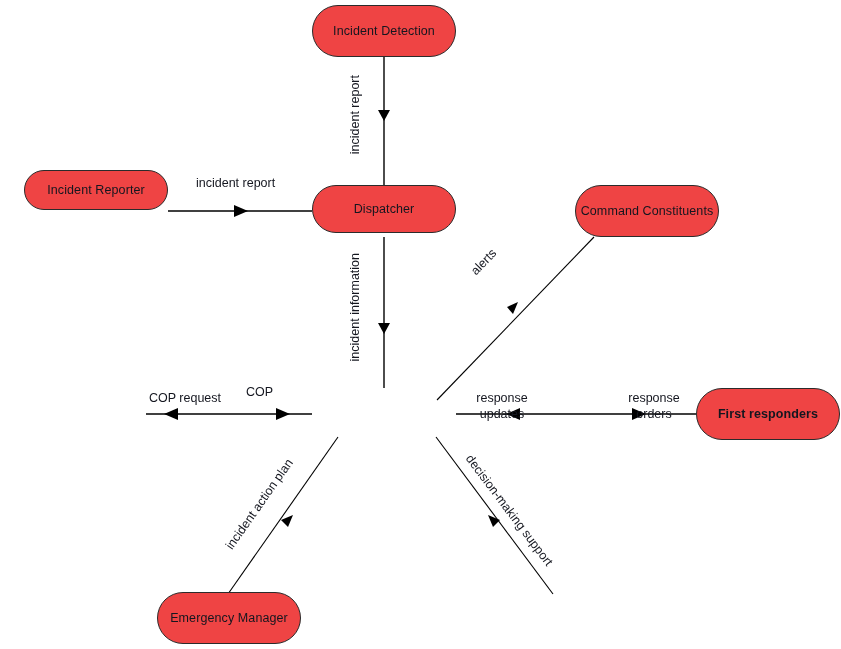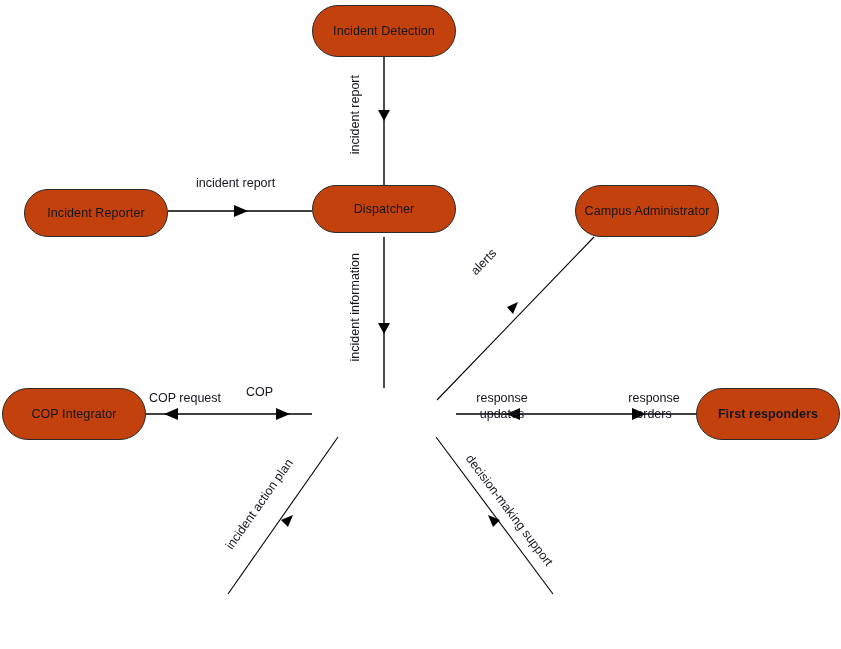--- a/index.html
+++ b/index.html
@@ -20,21 +20,21 @@
   #edge-layer {
     position: absolute;
     left: 0;
     top: 0;
     width: 841px;
     height: 649px;
   }
   .node {
     position: absolute;
     box-sizing: border-box;
-    background: #c2410c;
+    background: #ef4444;
     border: 1px solid #2b2b2b;
     border-radius: 9999px;
     display: flex;
     align-items: center;
     justify-content: center;
     z-index: 5;
   }
   .node-label {
     font-family: "Liberation Sans", sans-serif;
     font-size: 12.5px;
@@ -113,41 +113,41 @@
     <g>
       <line x1="553" y1="594" x2="436" y2="437" stroke="#000000" stroke-width="1.1"></line>
       <path d="M 500 520 L 488 515 L 493 527 z" fill="#000000"></path>
     </g>
   </svg>
 
   <div class="node" style="left:312px; top:5px; width:144px; height:52px;">
     <span class="node-label">Incident Detection</span>
   </div>
 
-  <div class="node" style="left:24px; top:189px; width:144px; height:48px;">
+  <div class="node" style="left:24px; top:170px; width:144px; height:40px;">
     <span class="node-label">Incident Reporter</span>
   </div>
 
   <div class="node" style="left:312px; top:185px; width:144px; height:48px;">
     <span class="node-label">Dispatcher</span>
   </div>
 
   <div class="node" style="left:575px; top:185px; width:144px; height:52px;">
-    <span class="node-label">Campus Administrator</span>
+    <span class="node-label">Command Constituents</span>
   </div>
 
-  <div class="node" style="left:2px; top:388px; width:144px; height:52px;">
-    <span class="node-label">COP Integrator</span>
-  </div>
 
 
   <div class="node" style="left:696px; top:388px; width:144px; height:52px;font-weight:bold;">
     <span class="node-label">First responders</span>
   </div>
 
+  <div class="node" style="left:157px; top:592px; width:144px; height:52px;">
+    <span class="node-label">Emergency Manager</span>
+  </div>
 
 
   <div class="edge-label" style="left:348px; top:75px; transform-origin:left top; transform:rotate(-90deg) translate(-100%, 0);">incident report</div>
 
   <div class="edge-label" style="left:196px; top:176px;">incident report</div>
 
   <div class="edge-label" style="left:348px; top:253px; transform-origin:left top; transform:rotate(-90deg) translate(-100%, 0);">incident information</div>
 
   <div class="edge-label" style="left:468px; top:268px; transform-origin:left top; transform:rotate(-46deg);">alerts</div>
 

